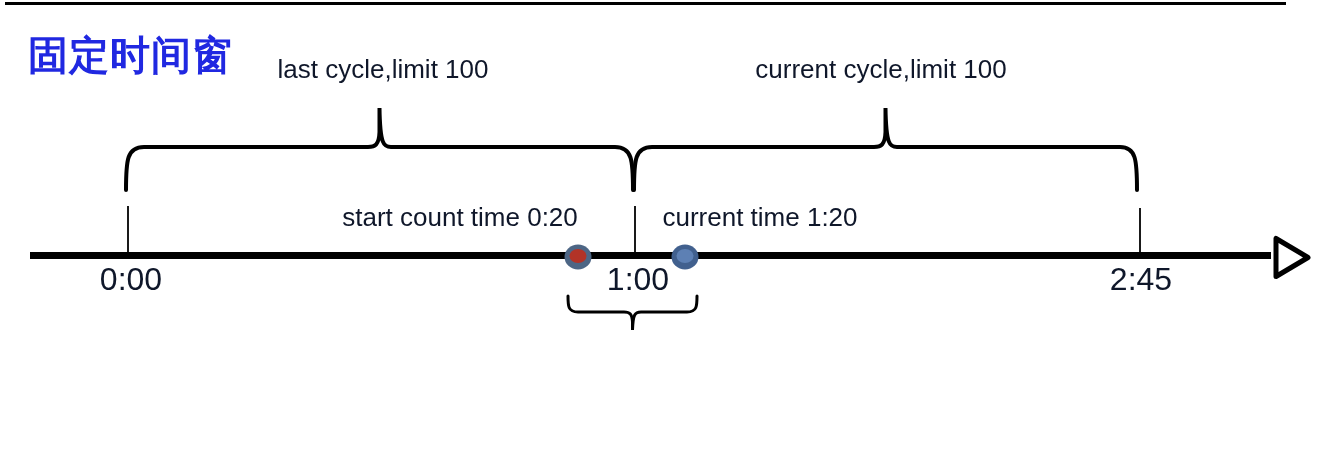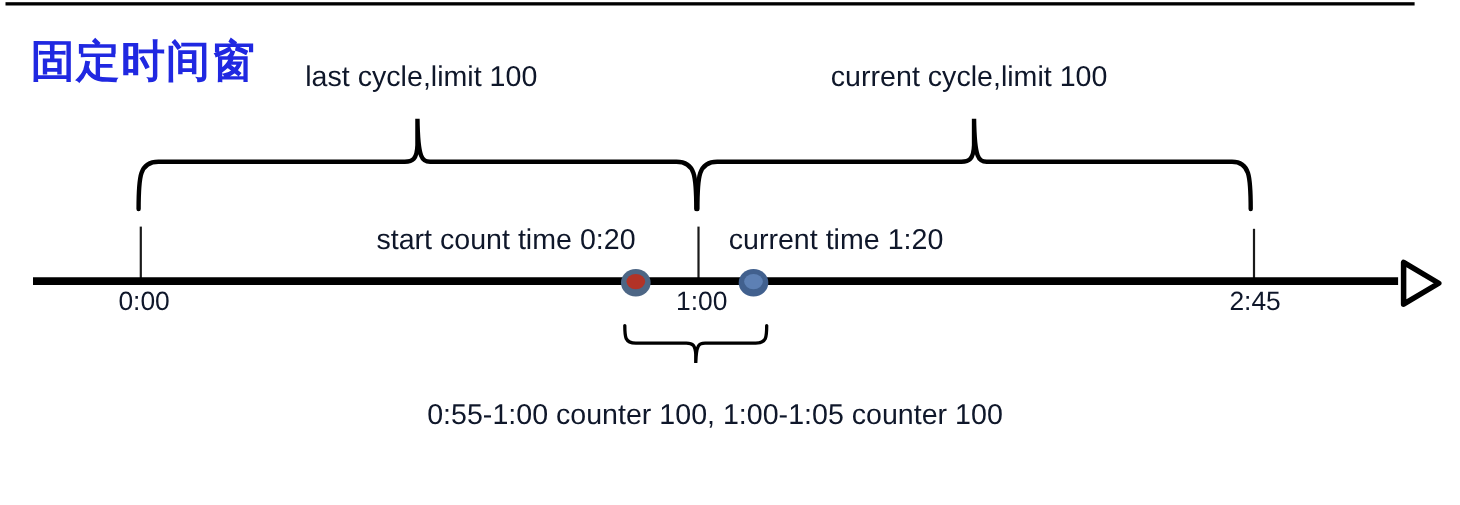--- a/index.html
+++ b/index.html
@@ -27,21 +27,21 @@
   }
   .label {
     position: absolute;
     transform: translateX(-50%);
     white-space: nowrap;
     color: #0f172a;
     font-size: 26px;
   }
   .brace-label { top: 54px; }
   .marker-label { top: 202px; }
-  .tick-label { top: 261px; font-size: 24px; }
+  .tick-label { top: 261px; font-size: 32px; }
   .counter-line1 { top: 361px; }
   .counter-line2 { top: 402px; }
   svg.diagram { position: absolute; left: 0; top: 0; }
 </style>
 </head>
 <body>
 
 <div class="canvas">
 
   <div class="top-border"></div>
@@ -51,21 +51,20 @@
   <div class="label brace-label" style="left: 383px;">last cycle,limit 100</div>
   <div class="label brace-label" style="left: 881px;">current cycle,limit 100</div>
 
   <div class="label marker-label" style="left: 460px;">start count time 0:20</div>
   <div class="label marker-label" style="left: 760px;">current time 1:20</div>
 
   <div class="label tick-label" style="left: 131px;">0:00</div>
   <div class="label tick-label" style="left: 638px;">1:00</div>
   <div class="label tick-label" style="left: 1141px;">2:45</div>
 
-  <div class="label counter-line1" style="left: 650px;">0:55-1:00 counter 100, 1:00-1:05 counter 100</div>
 
   <svg class="diagram" width="1327" height="459" viewBox="0 0 1327 459">
 
     <path d="M 126 190 C 126 160, 127 147, 144 147 L 368 147 C 375 147, 379 145, 379.5 132 L 379.5 108 C 380 145, 384 147, 391 147 L 615 147 C 632 147, 633 160, 633 190" fill="none" stroke="#000000" stroke-width="4" stroke-linecap="round"></path>
 
     <path d="M 634 190 C 634 160, 635 147, 652 147 L 874 147 C 881 147, 885 145, 885.5 132 L 885.5 108 C 886 145, 890 147, 897 147 L 1120 147 C 1136 147, 1137 160, 1137 190" fill="none" stroke="#000000" stroke-width="4" stroke-linecap="round"></path>
 
     <line x1="128" y1="206" x2="128" y2="253" stroke="#1a1a1a" stroke-width="2"></line>
     <line x1="635" y1="206" x2="635" y2="253" stroke="#1a1a1a" stroke-width="2"></line>
     <line x1="1140" y1="208" x2="1140" y2="253" stroke="#1a1a1a" stroke-width="2"></line>

